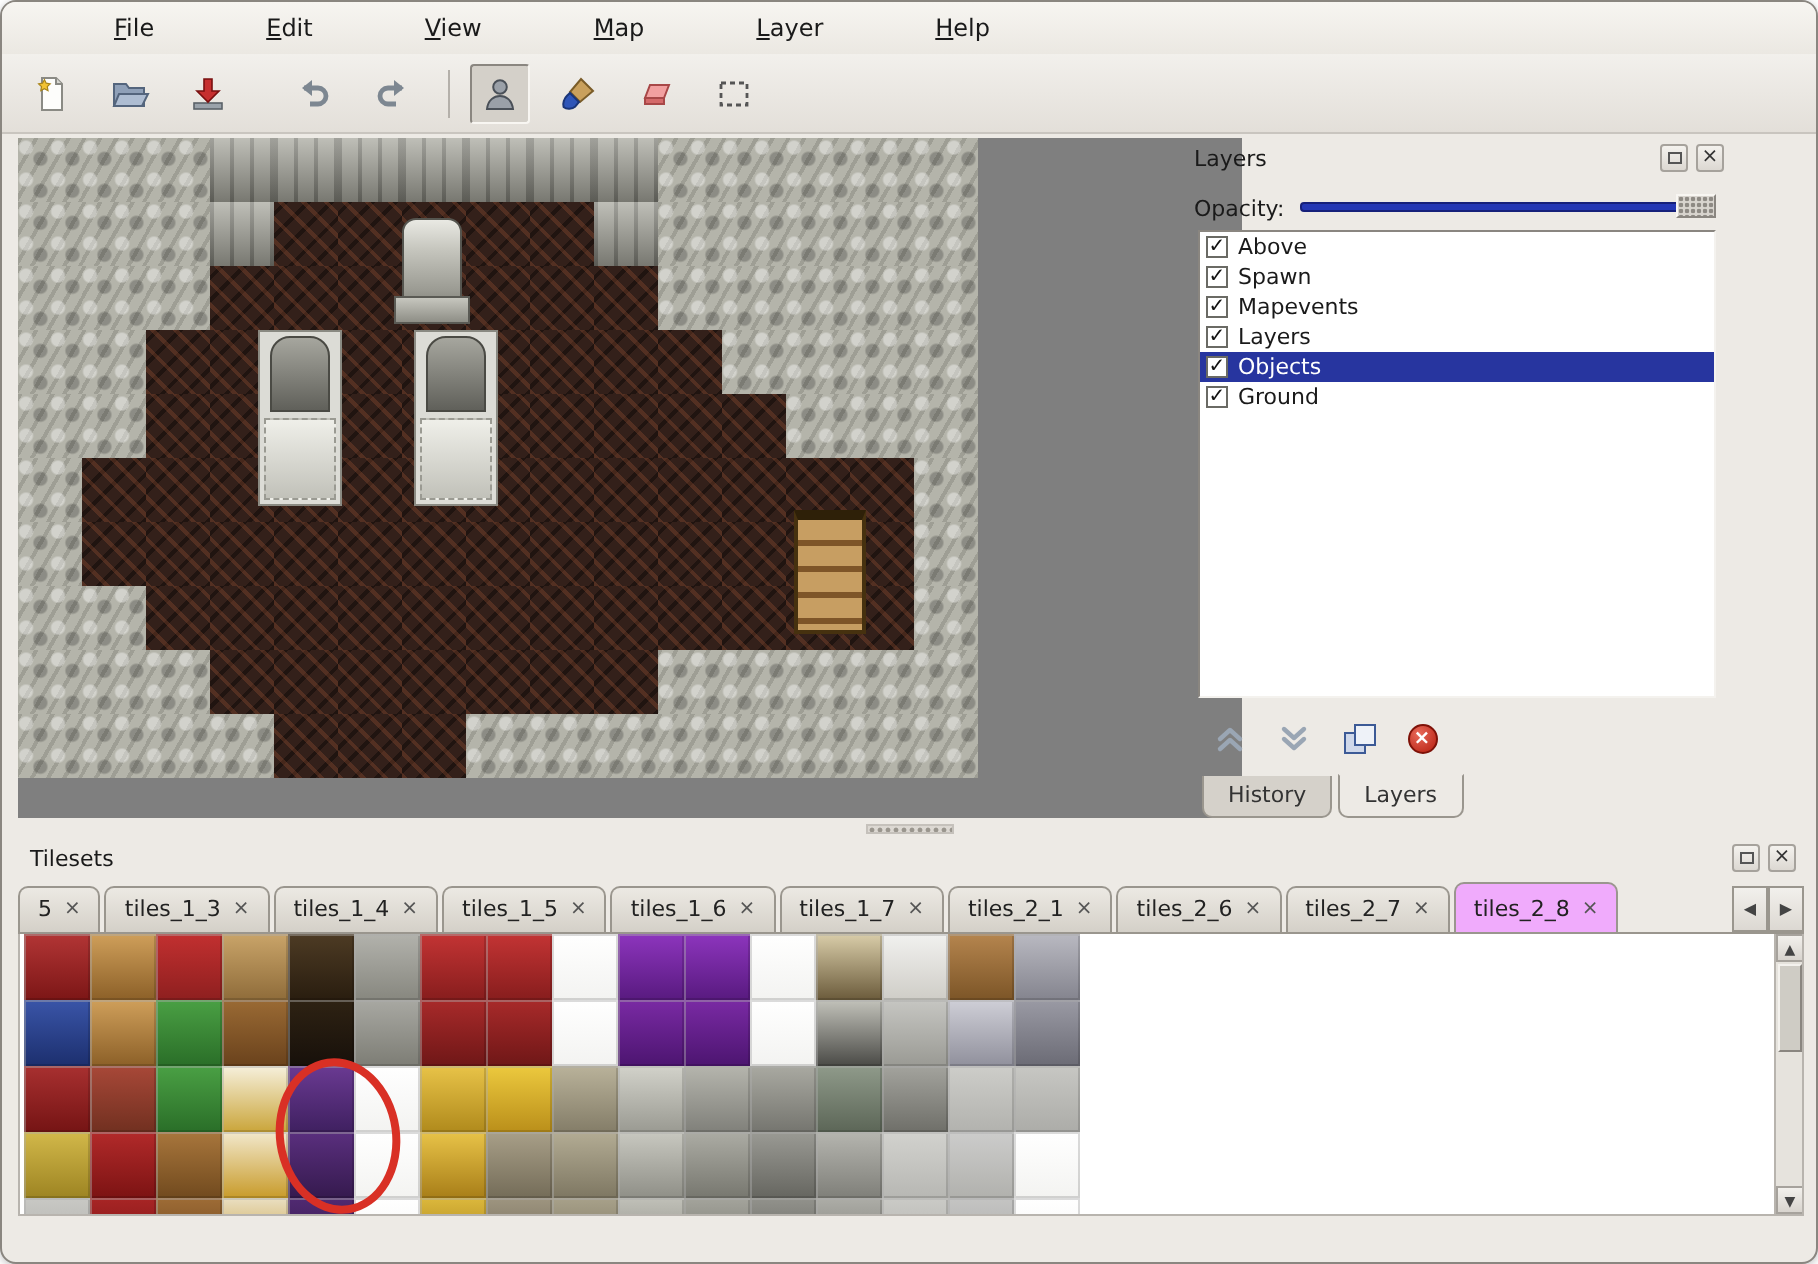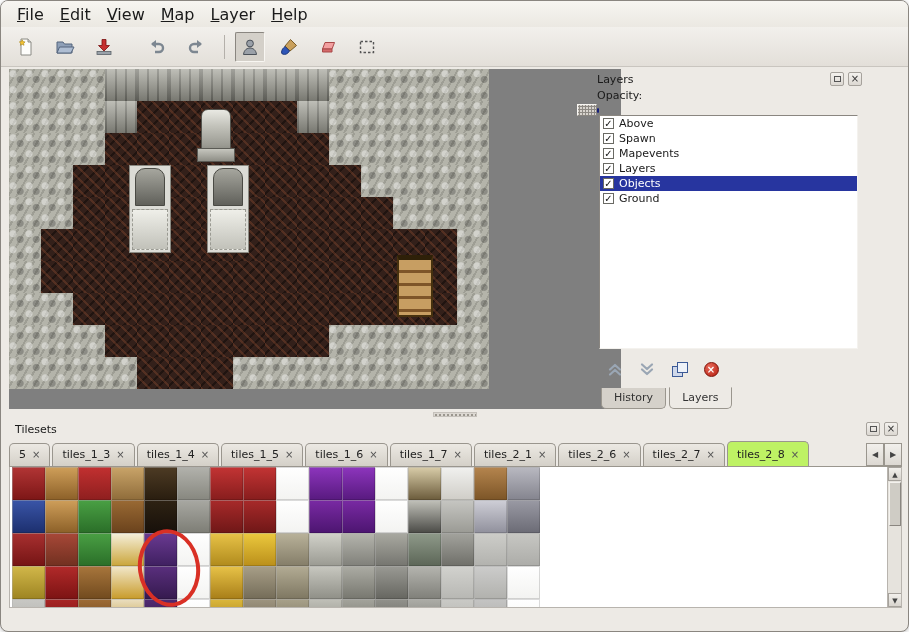--- a/index.html
+++ b/index.html
@@ -1,21 +1,21 @@
 <!DOCTYPE html>
 <html><head>
 <meta charset="utf-8">
 <style>
   * { box-sizing: border-box; margin: 0; padding: 0; }
   body { background:#fff; font-family:"DejaVu Sans","Liberation Sans",sans-serif; font-size:11px; color:#1a1a1a; }
   .window { position:relative; width:909px; height:632px; background:#edeae5; border:1px solid #8a8680; border-radius:8px; overflow:hidden; box-shadow:0 1px 4px rgba(0,0,0,.25); }
 
   
   .menubar { position:absolute; left:0; top:0; width:100%; height:26px; display:flex; align-items:center; padding-left:8px; background:linear-gradient(#f7f5f1,#ebe8e2); }
-  .menu-item { padding:4px 8px; font-size:16px; cursor:default; }
+  .menu-item { padding:4px 8px; font-size:12px; cursor:default;margin-left:40px; }
 
   
   .toolbar { position:absolute; left:0; top:26px; width:100%; height:40px; display:flex; align-items:center; padding-left:10px; background:linear-gradient(#f2f0ec,#e3dfd9); border-bottom:1px solid #c9c5bf; }
   .tbtn { width:30px; height:30px; display:flex; align-items:center; justify-content:center; margin-right:9px; border:1px solid transparent; border-radius:2px; }
   .tbtn.active { background:#d4d0c9; border-color:#8a8680 #f8f6f2 #f8f6f2 #8a8680; border-style:solid; }
   .tsep { width:1px; height:24px; background:#b4b0aa; margin:0 10px 0 4px; }
   .tgap { width:14px; }
   .tbtn svg { width:20px; height:20px; }
 
   
@@ -46,21 +46,21 @@
   .vsplit { position:absolute; left:620px; top:68px; width:6px; height:340px; }
 
   
   .layers-dock { position:absolute; left:590px; top:68px; width:275px; height:340px; }
   .dock-header { display:flex; align-items:center; height:20px; padding:0 4px 0 6px; }
   .dock-title { flex:0 0 auto; font-size:11px; }
   .dock-header .spacer { flex:1; border-top:1px dotted transparent; }
   .dock-btn { width:14px; height:14px; margin-left:4px; display:flex; align-items:center; justify-content:center; font-size:10px; line-height:12px; color:#333; border:1px solid #a6a29c; background:linear-gradient(#f4f2ee,#dcd8d2); border-radius:2px; }
   .float-sq { width:7px; height:6px; border:1px solid #555; background:transparent; display:block; }
 
-  .opacity-row { display:flex; align-items:flex-start; height:22px; padding:0 8px 0 6px;flex-direction:column; }
+  .opacity-row { display:flex; align-items:flex-end; height:22px; padding:0 8px 0 6px; }
   .opacity-label { margin-right:8px; }
   .slider { position:relative; flex:1; height:16px; }
   .slider-track { position:absolute; left:0; right:0; top:6px; height:5px; background:#2437b4; border:1px solid #16207a; border-radius:2px; }
   .slider-handle { position:absolute; right:0; top:2px; width:20px; height:12px; background-color:#d8d4ce; background-image:radial-gradient(#8e8a84 1px, transparent 1.3px); background-size:3px 3px; border:1px solid; border-color:#f8f6f2 #8a8680 #8a8680 #f8f6f2; }
 
   .layer-list { position:absolute; left:8px; right:8px; top:46px; height:234px; background:#fff; border:1px solid; border-color:#8a8680 #f4f2ee #f4f2ee #8a8680; overflow:hidden; }
   .lrow { display:flex; align-items:center; height:15px; padding-left:3px; }
   .lrow.sel { background:#27359f; color:#fff; }
   .cb { width:11px; height:11px; background:#fff; border:1px solid #6a6a64; margin-right:5px; font-size:10px; line-height:9px; text-align:center; color:#111; flex:0 0 auto; }
   .llabel { font-size:11px; }
@@ -74,21 +74,21 @@
 
   .dock-tabs { position:absolute; left:10px; bottom:0; display:flex; }
   .dtab { padding:3px 12px 4px; font-size:11px; border:1px solid #9a968e; border-top:none; background:#d5d1ca; color:#333; border-radius:0 0 5px 5px; margin-right:3px; }
   .dtab.active { background:#edeae5; border-top:1px solid #edeae5; margin-top:-1px; }
 
   
   .tilesets-dock { position:absolute; left:8px; top:418px; width:893px; height:188px; }
   .tileset-tabbar { position:relative; height:26px; margin-top:2px; border-bottom:1px solid #9a968e; white-space:nowrap; overflow:hidden; padding-left:1px; }
   .ttabs { position:absolute; left:0; bottom:0; display:flex; align-items:flex-end; }
   .ttab { display:inline-flex; align-items:center; gap:6px; padding:4px 9px 5px; font-size:11px; background:linear-gradient(#ece9e3,#d4d0c8); border:1px solid #9a968e; border-bottom:none; border-radius:5px 5px 0 0; margin-right:2px; color:#222; }
-  .ttab.active { background:#bef264; padding-top:6px; }
+  .ttab.active { background:#f0abfc; padding-top:6px; }
   .ttab-close { font-size:10px; color:#555; line-height:10px; }
   .tab-arrows { position:absolute; right:0; bottom:0; display:flex; }
   .tab-arrow { width:18px; height:23px; border:1px solid #9a968e; background:linear-gradient(#f2f0ec,#dcd8d2); font-size:8px; display:flex; align-items:center; justify-content:center; color:#444; }
 
   .tileset-content { position:relative; height:141px; background:#fff; border:1px solid #b8b4ae; border-top:none; overflow:hidden; }
   .tileset-grid { position:absolute; left:2px; top:0; width:528px; display:grid; grid-template-columns:repeat(16,33px); grid-auto-rows:33px; }
   .tile { width:33px; height:33px; box-shadow:inset 0 0 0 1px rgba(0,0,0,.14), inset 1px 1px 0 rgba(255,255,255,.35); }
   .annotation { position:absolute; left:128px; top:62px; width:62px; height:78px; border:4px solid #d93025; border-radius:50%; transform:rotate(-8deg); }
   .vscroll { position:absolute; right:0; top:0; width:14px; height:100%; background:#e6e3dd; border-left:1px solid #b8b4ae; }
   .vs-arrow { position:absolute; left:0; width:14px; height:14px; font-size:7px; text-align:center; line-height:14px; color:#444; background:linear-gradient(#f2f0ec,#d8d4ce); border:1px solid #a6a29c; }

